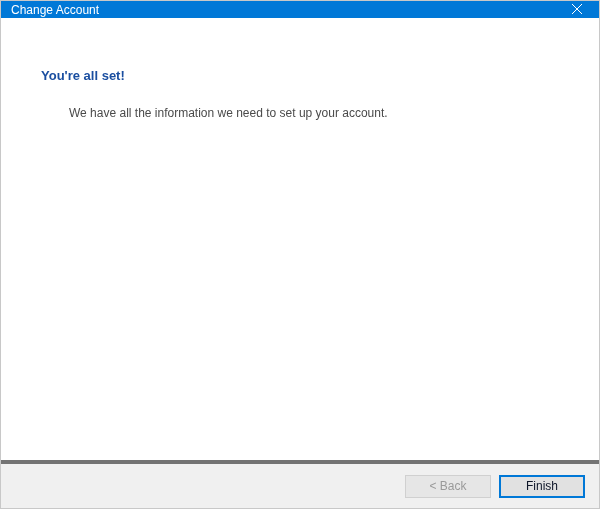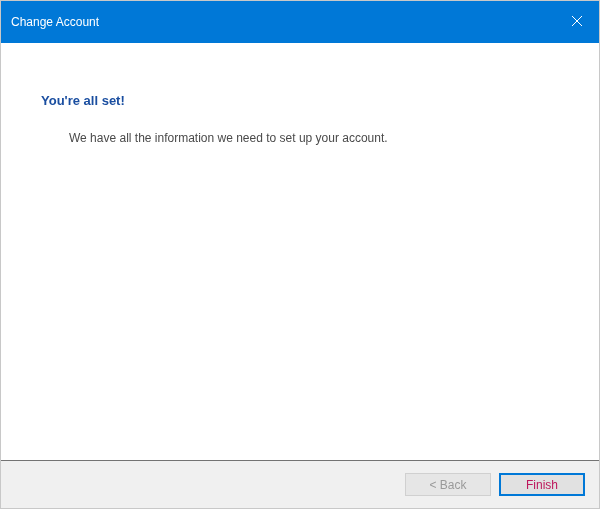--- a/index.html
+++ b/index.html
@@ -13,21 +13,21 @@
       width: 600px;
       height: 509px;
       overflow: hidden;
       display: flex;
       flex-direction: column;
       border: 1px solid #c8c8c8;
     }
     .titlebar {
       background: #0078d7;
       color: #ffffff;
-      height: 42px;
+      height: 17px;
       display: flex;
       align-items: center;
       justify-content: space-between;
       padding-left: 10px;
       font-size: 12px;
     }
     .titlebar-title {
       font-weight: 400;
     }
     .close-btn {
@@ -54,21 +54,21 @@
       margin-bottom: 22px;
     }
     .description {
       color: #4a4a4a;
       font-size: 12px;
       line-height: 1.4;
       margin-left: 28px;
     }
     .footer {
       background: #f0f0f0;
-      border-top: 1px solid #737373;
+      border-top: 4px solid #737373;
       height: 48px;
       display: flex;
       align-items: center;
       justify-content: flex-end;
       padding-right: 14px;
       gap: 8px;
     }
     .btn {
       min-width: 86px;
       height: 23px;
@@ -81,21 +81,21 @@
       padding: 0 10px;
     }
     .btn-back {
       background: #e6e6e6;
       color: #9a9a9a;
       border: 1px solid #d0d0d0;
       cursor: default;
     }
     .btn-finish {
       background: #e1e1e1;
-      color: #be185d;
+      color: #0f172a;
       border: 2px solid #0078d7;
     }
   </style>
 </head>
 <body>
 
 <div class="titlebar">
   <span class="titlebar-title">Change Account</span>
   <div class="close-btn">
     <span>

